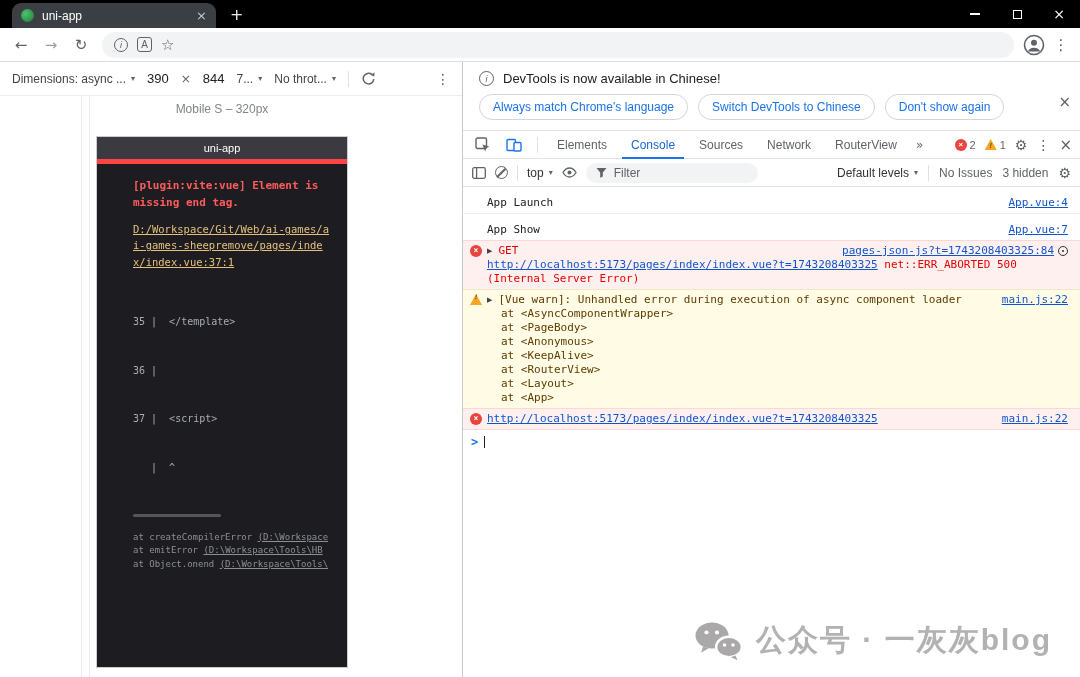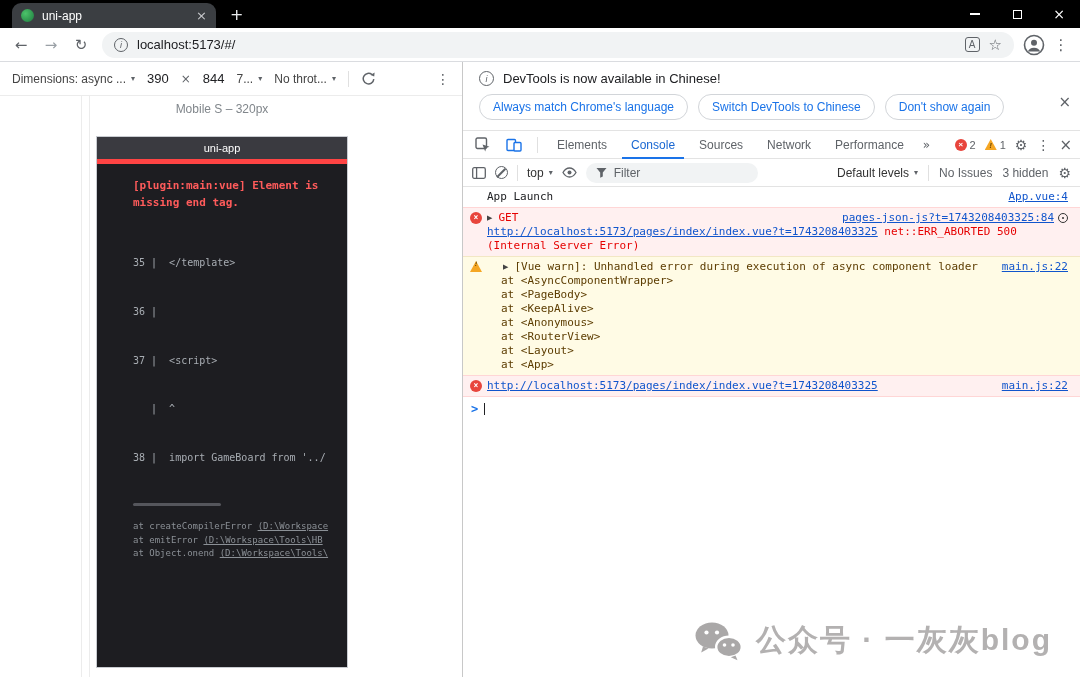--- a/index.html
+++ b/index.html
@@ -92,21 +92,21 @@
   .clear-ico::after{content:"";position:absolute;left:-1px;top:4.5px;width:12px;height:1.5px;background:#5f6368;transform:rotate(-45deg);}
   .filter-pill{display:flex;align-items:center;gap:7px;background:#f1f3f4;border-radius:12px;height:20px;padding:0 10px;width:172px;}
   .filter-input{border:none;background:transparent;outline:none;font-size:12px;color:#202124;width:100%;font-family:inherit;}
   .filter-input::placeholder{color:#5f6368;}
   .ct-right{margin-left:auto;display:flex;align-items:center;gap:10px;color:#5f6368;}
   .ct-label{display:flex;align-items:center;gap:5px;white-space:nowrap;cursor:pointer;color:#333;}
   .ct-text{white-space:nowrap;cursor:pointer;}
 
   
   .console{flex:1;overflow:hidden;font-family:"DejaVu Sans Mono",monospace;font-size:11px;color:#202124;}
-  .crow{position:relative;padding:3px 12px 3px 24px;border-bottom:1px solid #f0f0f0;line-height:14px;}
+  .crow{position:relative;padding:3px 12px 3px 24px;border-bottom:1px solid #f0f0f0;line-height:14px;margin-top:6px;}
   .crow .src{position:absolute;top:3px;right:12px;display:flex;align-items:center;gap:4px;}
   .link{color:#1155cc;text-decoration:underline;cursor:pointer;white-space:nowrap;}
   .crow.error{background:#fff0f0;border-top:1px solid #ffd6d6;border-bottom:1px solid #ffd6d6;color:#e60000;margin-top:-1px;}
   .crow.warn{background:#fffbe5;border-top:1px solid #f2e7c4;border-bottom:1px solid #f2e7c4;color:#5c3c00;margin-top:-1px;}
   .lvl{position:absolute;left:7px;top:4px;}
   .expand{font-family:"DejaVu Sans",sans-serif;font-size:7px;margin-right:6px;color:#444;vertical-align:1px;cursor:pointer;}
   .stackline{padding-left:14px;}
   .msg{word-wrap:break-word;}
   .req-ico{width:10px;height:10px;border:1.5px solid #333;border-radius:50%;display:inline-block;position:relative;}
   .req-ico::after{content:"";position:absolute;left:2.5px;top:2.5px;width:2px;height:2px;border-radius:50%;background:#333;}
@@ -140,21 +140,20 @@
       <span class="winbtn g">×</span>
     </div>
   </div>
 
   <div class="navbar">
     <span class="nav-ico g">←</span>
     <span class="nav-ico g disabled">→</span>
     <span class="nav-ico g">↻</span>
     <div class="url-pill">
       <span class="site-info">i</span>
-      <span class="url-text">localhost:5173/#/</span>
       <span class="translate">A</span>
       <span class="star g">☆</span>
     </div>
     <span class="avatar">
       <svg width="22" height="22" viewBox="0 0 22 22">
           <circle cx="11" cy="11" r="9.5" fill="none" stroke="#5f6368" stroke-width="1.6"></circle>
           <circle cx="11" cy="8.8" r="3" fill="#5f6368"></circle>
           <path d="M4.8 17.6 a6.5 5.6 0 0 1 12.4 0" fill="#5f6368"></path>
         </svg>
     </span>
@@ -192,29 +191,29 @@
       <div class="ruler a"></div>
       <div class="ruler b"></div>
       <div class="preset">Mobile S – 320px</div>
 
       <div class="phone">
         <div class="phone-title">uni-app</div>
         <div class="overlay">
           <div class="stripe"></div>
           <div class="ov-content">
             <div class="ov-msg">
-              <span>[plugin:main:vue]</span>
+              <span>[plugin:vite:vue]</span>
               <span>Element is missing end tag.</span>
             </div>
+            <div class="ov-file">D:/Workspace/Git/Web/ai-games/ai-games-sheepremove/pages/index/index.vue:37:1</div>
             <div class="ov-code">
               <div>35 |  &lt;/template&gt;</div>
               <div>36 |  </div>
               <div>37 |  &lt;script&gt;</div>
               <div>   |  ^</div>
-              <div>38 |  import GameBoard from '../</div>
             </div>
             <div class="ov-divider"></div>
             <div class="ov-stack">
               <div class="line"><span>at createCompilerError </span><span class="loc">(D:\Workspace</span></div>
               <div class="line"><span>at emitError </span><span class="loc">(D:\Workspace\Tools\HB</span></div>
               <div class="line"><span>at Object.onend </span><span class="loc">(D:\Workspace\Tools\</span></div>
 
             </div>
 
           </div>
@@ -248,21 +247,21 @@
           <svg width="16" height="14" viewBox="0 0 16 14">
               <rect x="1" y="1.5" width="8.5" height="11" rx="1" fill="none" stroke="#1a73e8" stroke-width="1.4"></rect>
               <rect x="8" y="4.5" width="7" height="8.5" rx="1" fill="#fff" stroke="#1a73e8" stroke-width="1.4"></rect>
             </svg>
         </span>
         <span class="ts-sep"></span>
         <span class="ts-tab">Elements</span>
         <span class="ts-tab active">Console</span>
         <span class="ts-tab">Sources</span>
         <span class="ts-tab">Network</span>
-        <span class="ts-tab">Performance</span>
+        <span class="ts-tab">RouterView</span>
         <span class="ts-more g">»</span>
         <span class="ts-right">
           <span class="badge">
             <span class="err-ico">
                 <i>×</i>
               </span>
 
             <span>2</span>
           </span>
           <span class="badge">
@@ -316,20 +315,26 @@
           <span class="ct-text">3 hidden</span>
           <span class="ts-gear g">⚙</span>
         </span>
       </div>
 
       <div class="console">
         <div class="crow info">
           <span>App Launch</span>
           <span class="src">
               <a class="link">App.vue:4</a>
+            </span>
+        </div>
+        <div class="crow info">
+          <span>App Show</span>
+          <span class="src">
+              <a class="link">App.vue:7</a>
             </span>
         </div>
 
         <div class="crow error">
           <span class="lvl err-ico">
               <i>×</i>
             </span>
           <div class="msg" style="padding-right:230px;">
             <span class="expand">▶</span><span>GET</span>
           </div>
@@ -339,27 +344,27 @@
           <span class="src">
             <a class="link">pages-json-js?t=1743208403325:84</a>
             <span class="req-ico"></span>
           </span>
         </div>
 
         <div class="crow warn">
           <span class="lvl warn-ico">
               <i>!</i>
             </span>
-          <div class="msg" style="padding-right:90px;text-align:right;">
+          <div class="msg" style="padding-right:90px;">
             <span class="expand">▶</span><span>[Vue warn]: Unhandled error during execution of async component loader</span>
           </div>
           <div class="stackline">at &lt;AsyncComponentWrapper&gt;</div>
           <div class="stackline">at &lt;PageBody&gt;</div>
+          <div class="stackline">at &lt;Anonymous&gt;</div>
           <div class="stackline">at &lt;KeepAlive&gt;</div>
-          <div class="stackline">at &lt;Anonymous&gt;</div>
           <div class="stackline">at &lt;RouterView&gt;</div>
           <div class="stackline">at &lt;Layout&gt;</div>
           <div class="stackline">at &lt;App&gt;</div>
           <span class="src">
               <a class="link">main.js:22</a>
             </span>
         </div>
 
         <div class="crow error">
           <span class="lvl err-ico">

